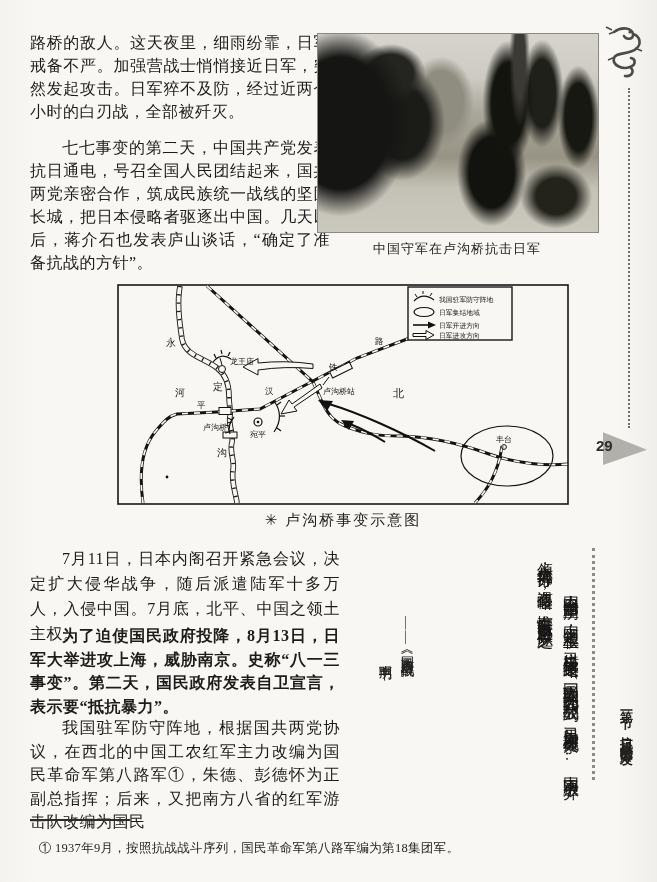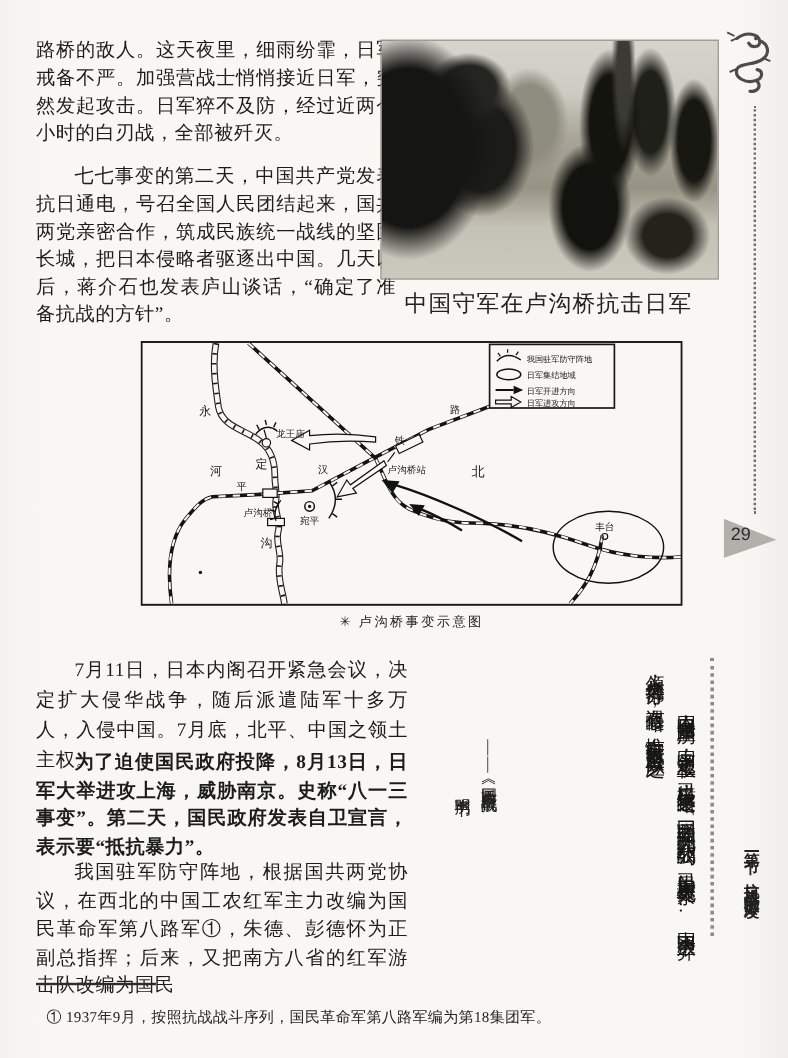--- a/index.html
+++ b/index.html
@@ -25,26 +25,26 @@
       radial-gradient(ellipse 35px 85px at 68% 35%, #14140f 0 48%, rgba(20,20,15,0) 74%),
       radial-gradient(ellipse 30px 75px at 80% 30%, #20201a 0 45%, rgba(32,32,26,0) 72%),
       radial-gradient(ellipse 28px 70px at 93% 42%, #181812 0 48%, rgba(24,24,18,0) 74%),
       radial-gradient(ellipse 45px 70px at 62% 70%, #12120e 0 50%, rgba(18,18,14,0) 77%),
       radial-gradient(ellipse 50px 45px at 85% 82%, #23231c 0 40%, rgba(35,35,28,0) 72%),
       radial-gradient(ellipse 40px 55px at 44% 34%, #8f8c80 0 55%, rgba(143,140,128,0) 82%),
       linear-gradient(180deg,#d6d4cd 0%,#cdcbc3 22%,#a9a69a 40%,#979384 62%,#c4c1b6 78%,#cbc8bd 100%);
   }
   .photo-caption{
     position:absolute; left:317px; top:240px; width:280px; text-align:center;
-    font-size:19px; letter-spacing:1px; color:#222;
+    font-size:13px; letter-spacing:1px; color:#222;
   }
   .map-wrap{position:absolute; left:117px; top:284px; width:452px; height:221px;}
   .map-caption{
     position:absolute; left:117px; top:511px; width:452px; text-align:center;
-    font-size:11px; letter-spacing:2px; color:#222;
+    font-size:15px; letter-spacing:2px; color:#222;
   }
   .vquote{
     position:absolute; left:366px; top:550px; width:218px; height:222px;
     writing-mode:vertical-rl; text-orientation:mixed;
     font-size:16px; line-height:26px; letter-spacing:1.5px; text-indent:2em;
     text-align:justify; color:#171716;
   }
   .vattr{
     position:absolute; left:366px; top:616px; height:178px; width:52px;
     writing-mode:vertical-rl; font-size:13.5px; line-height:22px;
@@ -59,21 +59,21 @@
   .margin-dotted{
     position:absolute; left:628px; top:88px; height:340px; width:0;
     border-left:2px dotted #6f6d68;
   }
   .dragon{position:absolute; left:602px; top:24px;}
   .page-num-tri{
     position:absolute; left:603px; top:427px; width:44px; height:38px;
     background:#b2b0ab; clip-path:polygon(0 14%, 100% 60%, 0 100%);
   }
   .page-num{
-    position:absolute; left:609px; top:437px; font-size:15px; font-weight:normal;
+    position:absolute; left:596px; top:437px; font-size:15px; font-weight:bold;
     color:#2d2d2b; font-family:"Liberation Sans","DejaVu Sans",sans-serif;text-align:right;
   }
   .section-title{
     position:absolute; left:617px; top:700px; height:178px;
     writing-mode:vertical-rl; font-size:13px; font-weight:600; letter-spacing:3px;
     color:#21211f; font-family:"Liberation Sans","DejaVu Sans",sans-serif;
   }
   .section-title .gap{display:inline-block; height:16px;}
   .foot-rule{position:absolute; left:30px; top:819px; width:100px; border-top:2px solid #2c2c2a;}
   .footnote{

